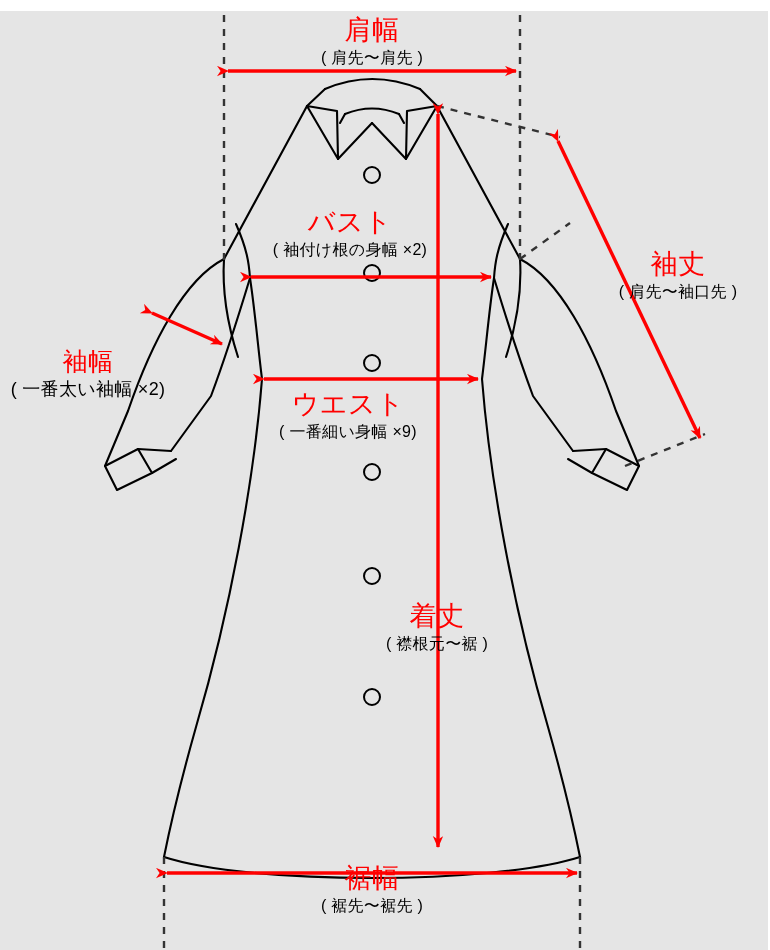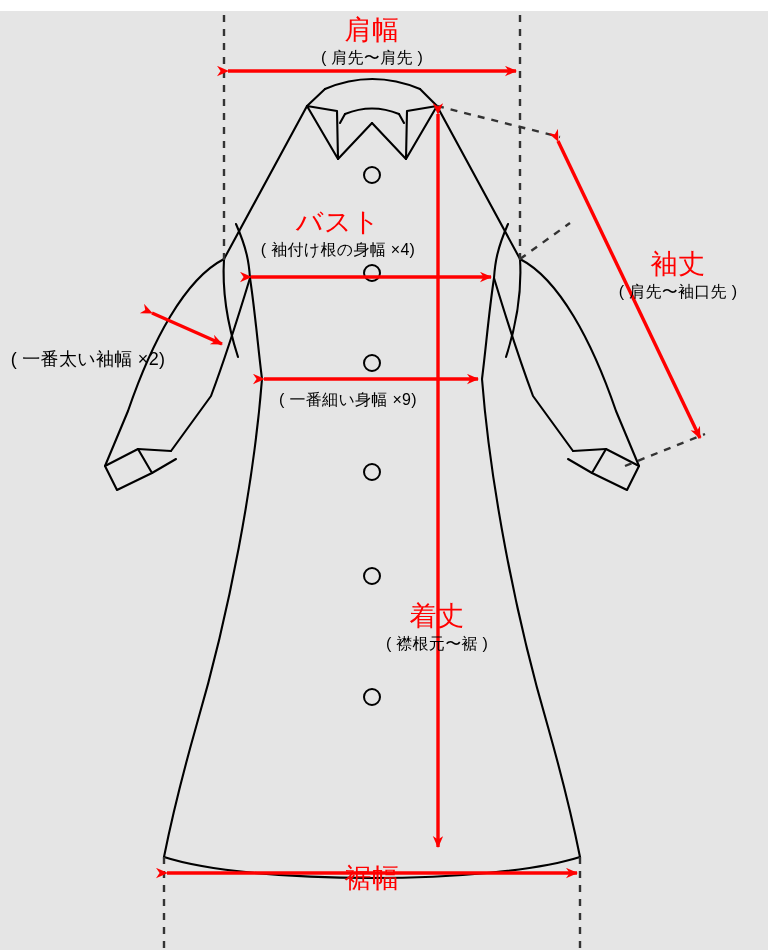--- a/index.html
+++ b/index.html
@@ -149,40 +149,43 @@
 
       <line x1="167" y1="862" x2="577" y2="862" marker-start="url(#ah)" marker-end="url(#ah)"></line>
     </g>
   </svg>
 
   <div class="lbl" style="left:372px; top:4px;">
     <span class="main">肩幅</span>
     <span class="sub">( 肩先〜肩先 )</span>
   </div>
 
-  <div class="lbl" style="left:338px; top:196px;">
+  <div class="lbl" style="left:350px; top:196px;">
     <span class="main">バスト</span>
-    <span class="sub">( 袖付け根の身幅 ×4)</span>
+    <span class="sub">( 袖付け根の身幅 ×2)</span>
   </div>
 
   <div class="lbl small" style="left:88px; top:336px;">
+    <span class="main">袖幅</span>
     <span class="sub">( 一番太い袖幅 ×2)</span>
   </div>
 
   <div class="lbl" style="left:348px; top:378px;">
+    <span class="main">ウエスト</span>
     <span class="sub">( 一番細い身幅 ×9)</span>
   </div>
 
   <div class="lbl" style="left:678px; top:238px;">
     <span class="main">袖丈</span>
     <span class="sub">( 肩先〜袖口先 )</span>
   </div>
 
   <div class="lbl" style="left:437px; top:590px;">
     <span class="main">着丈</span>
     <span class="sub">( 襟根元〜裾 )</span>
   </div>
 
   <div class="lbl" style="left:372px; top:852px;">
     <span class="main">裾幅</span>
+    <span class="sub">( 裾先〜裾先 )</span>
   </div>
 
 </div>
 
 </body></html>

